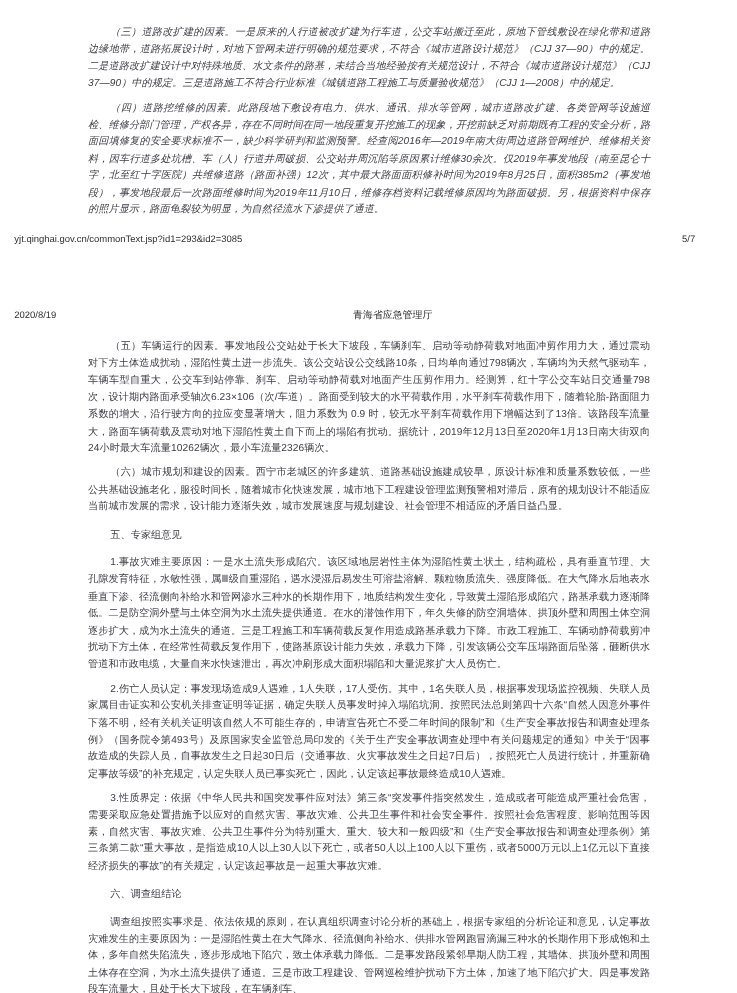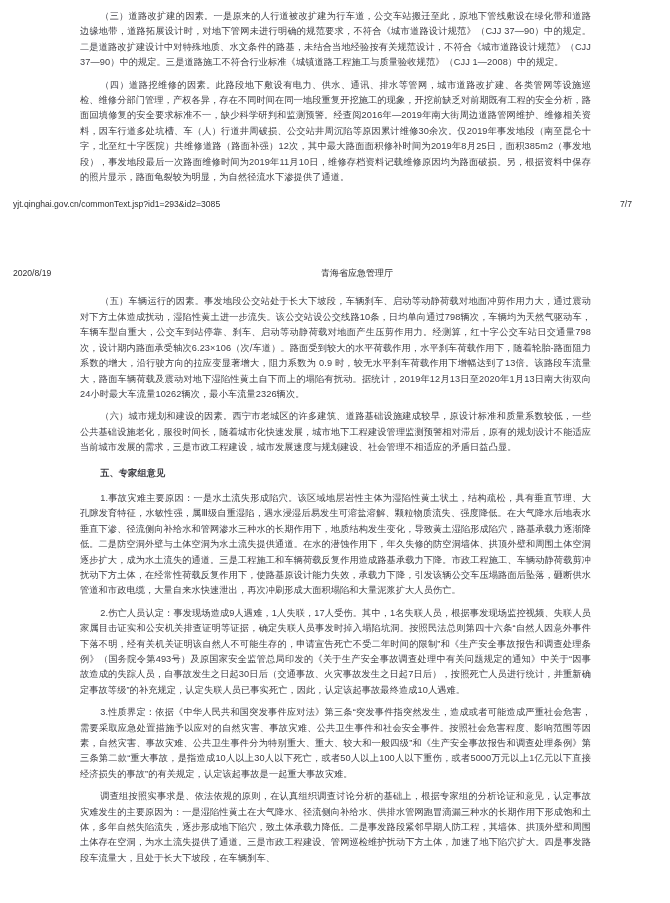--- a/index.html
+++ b/index.html
@@ -20,31 +20,31 @@
     position: relative;
     background: #ffffff;
   }
   .content {
     padding: 0 79px 0 80px;
     font-size: 9.2px;
     line-height: 15.4px;
     text-align: justify;
     letter-spacing: 0.1px;
   }
-  .content-top { padding-top: 9px; }
+  .content-top { padding-top: 22px; font-style: italic; }
   .content-bottom { margin-top: 14px; }
   p.para {
     margin: 0 0 7px 0;
     text-indent: 2.2em;
   }
   .section-heading {
     margin: 10px 0 10px 0;
     text-indent: 2.2em;
     font-size: 9.2px;
-    font-weight: bold;
+    font-weight: normal;
     color: #3d3d44;
   }
   .print-footer {
     margin-top: 14px;
     display: flex;
     justify-content: space-between;
     align-items: center;
     padding: 0 38px 0 13px;
     font-size: 8.6px;
     line-height: 11px;
@@ -79,31 +79,32 @@
 
 <div class="page">
 
   <div class="content content-top">
     <p class="para">（三）道路改扩建的因素。一是原来的人行道被改扩建为行车道，公交车站搬迁至此，原地下管线敷设在绿化带和道路边缘地带，道路拓展设计时，对地下管网未进行明确的规范要求，不符合《城市道路设计规范》（CJJ 37—90）中的规定。二是道路改扩建设计中对特殊地质、水文条件的路基，未结合当地经验按有关规范设计，不符合《城市道路设计规范》（CJJ 37—90）中的规定。三是道路施工不符合行业标准《城镇道路工程施工与质量验收规范》（CJJ 1—2008）中的规定。</p>
     <p class="para">（四）道路挖维修的因素。此路段地下敷设有电力、供水、通讯、排水等管网，城市道路改扩建、各类管网等设施巡检、维修分部门管理，产权各异，存在不同时间在同一地段重复开挖施工的现象，开挖前缺乏对前期既有工程的安全分析，路面回填修复的安全要求标准不一，缺少科学研判和监测预警。经查阅2016年—2019年南大街周边道路管网维护、维修相关资料，因车行道多处坑槽、车（人）行道井周破损、公交站井周沉陷等原因累计维修30余次。仅2019年事发地段（南至昆仑十字，北至红十字医院）共维修道路（路面补强）12次，其中最大路面面积修补时间为2019年8月25日，面积385m2（事发地段），事发地段最后一次路面维修时间为2019年11月10日，维修存档资料记载维修原因均为路面破损。另，根据资料中保存的照片显示，路面龟裂较为明显，为自然径流水下渗提供了通道。</p>
   </div>
 
   <div class="print-footer">
     <span>yjt.qinghai.gov.cn/commonText.jsp?id1=293&amp;id2=3085</span>
-    <span>7/7</span>
+    <span>5/7</span>
   </div>
 
   <div class="print-header">
     <span class="header-date">2020/8/19</span>
     <span class="header-title">青海省应急管理厅</span>
   </div>
 
   <div class="content content-bottom">
     <p class="para">（五）车辆运行的因素。事发地段公交站处于长大下坡段，车辆刹车、启动等动静荷载对地面冲剪作用力大，通过震动对下方土体造成扰动，湿陷性黄土进一步流失。该公交站设公交线路10条，日均单向通过798辆次，车辆均为天然气驱动车，车辆车型自重大，公交车到站停靠、刹车、启动等动静荷载对地面产生压剪作用力。经测算，红十字公交车站日交通量798次，设计期内路面承受轴次6.23×106（次/车道）。路面受到较大的水平荷载作用，水平刹车荷载作用下，随着轮胎-路面阻力系数的增大，沿行驶方向的拉应变显著增大，阻力系数为 0.9 时，较无水平刹车荷载作用下增幅达到了13倍。该路段车流量大，路面车辆荷载及震动对地下湿陷性黄土自下而上的塌陷有扰动。据统计，2019年12月13日至2020年1月13日南大街双向24小时最大车流量10262辆次，最小车流量2326辆次。</p>
-    <p class="para">（六）城市规划和建设的因素。西宁市老城区的许多建筑、道路基础设施建成较早，原设计标准和质量系数较低，一些公共基础设施老化，服役时间长，随着城市化快速发展，城市地下工程建设管理监测预警相对滞后，原有的规划设计不能适应当前城市发展的需求，三是市政工程建设，城市发展速度与规划建设、社会管理不相适应的矛盾日益凸显。</p>
+    <p class="para">（六）城市规划和建设的因素。西宁市老城区的许多建筑、道路基础设施建成较早，原设计标准和质量系数较低，一些公共基础设施老化，服役时间长，随着城市化快速发展，城市地下工程建设管理监测预警相对滞后，原有的规划设计不能适应当前城市发展的需求，设计能力逐渐失效，城市发展速度与规划建设、社会管理不相适应的矛盾日益凸显。</p>
     <h2 class="section-heading">五、专家组意见</h2>
     <p class="para">1.事故灾难主要原因：一是水土流失形成陷穴。该区域地层岩性主体为湿陷性黄土状土，结构疏松，具有垂直节理、大孔隙发育特征，水敏性强，属Ⅲ级自重湿陷，遇水浸湿后易发生可溶盐溶解、颗粒物质流失、强度降低。在大气降水后地表水垂直下渗、径流侧向补给水和管网渗水三种水的长期作用下，地质结构发生变化，导致黄土湿陷形成陷穴，路基承载力逐渐降低。二是防空洞外壁与土体空洞为水土流失提供通道。在水的潜蚀作用下，年久失修的防空洞墙体、拱顶外壁和周围土体空洞逐步扩大，成为水土流失的通道。三是工程施工和车辆荷载反复作用造成路基承载力下降。市政工程施工、车辆动静荷载剪冲扰动下方土体，在经常性荷载反复作用下，使路基原设计能力失效，承载力下降，引发该辆公交车压塌路面后坠落，砸断供水管道和市政电缆，大量自来水快速泄出，再次冲刷形成大面积塌陷和大量泥浆扩大人员伤亡。</p>
     <p class="para">2.伤亡人员认定：事发现场造成9人遇难，1人失联，17人受伤。其中，1名失联人员，根据事发现场监控视频、失联人员家属目击证实和公安机关排查证明等证据，确定失联人员事发时掉入塌陷坑洞。按照民法总则第四十六条“自然人因意外事件下落不明，经有关机关证明该自然人不可能生存的，申请宣告死亡不受二年时间的限制”和《生产安全事故报告和调查处理条例》（国务院令第493号）及原国家安全监管总局印发的《关于生产安全事故调查处理中有关问题规定的通知》中关于“因事故造成的失踪人员，自事故发生之日起30日后（交通事故、火灾事故发生之日起7日后），按照死亡人员进行统计，并重新确定事故等级”的补充规定，认定失联人员已事实死亡，因此，认定该起事故最终造成10人遇难。</p>
     <p class="para">3.性质界定：依据《中华人民共和国突发事件应对法》第三条“突发事件指突然发生，造成或者可能造成严重社会危害，需要采取应急处置措施予以应对的自然灾害、事故灾难、公共卫生事件和社会安全事件。按照社会危害程度、影响范围等因素，自然灾害、事故灾难、公共卫生事件分为特别重大、重大、较大和一般四级”和《生产安全事故报告和调查处理条例》第三条第二款“重大事故，是指造成10人以上30人以下死亡，或者50人以上100人以下重伤，或者5000万元以上1亿元以下直接经济损失的事故”的有关规定，认定该起事故是一起重大事故灾难。</p>
+    <h2 class="section-heading">六、调查组结论</h2>
     <p class="para">调查组按照实事求是、依法依规的原则，在认真组织调查讨论分析的基础上，根据专家组的分析论证和意见，认定事故灾难发生的主要原因为：一是湿陷性黄土在大气降水、径流侧向补给水、供排水管网跑冒滴漏三种水的长期作用下形成饱和土体，多年自然失陷流失，逐步形成地下陷穴，致土体承载力降低。二是事发路段紧邻早期人防工程，其墙体、拱顶外壁和周围土体存在空洞，为水土流失提供了通道。三是市政工程建设、管网巡检维护扰动下方土体，加速了地下陷穴扩大。四是事发路段车流量大，且处于长大下坡段，在车辆刹车、</p>
   </div>
 
 </div>
 
 </body></html>

